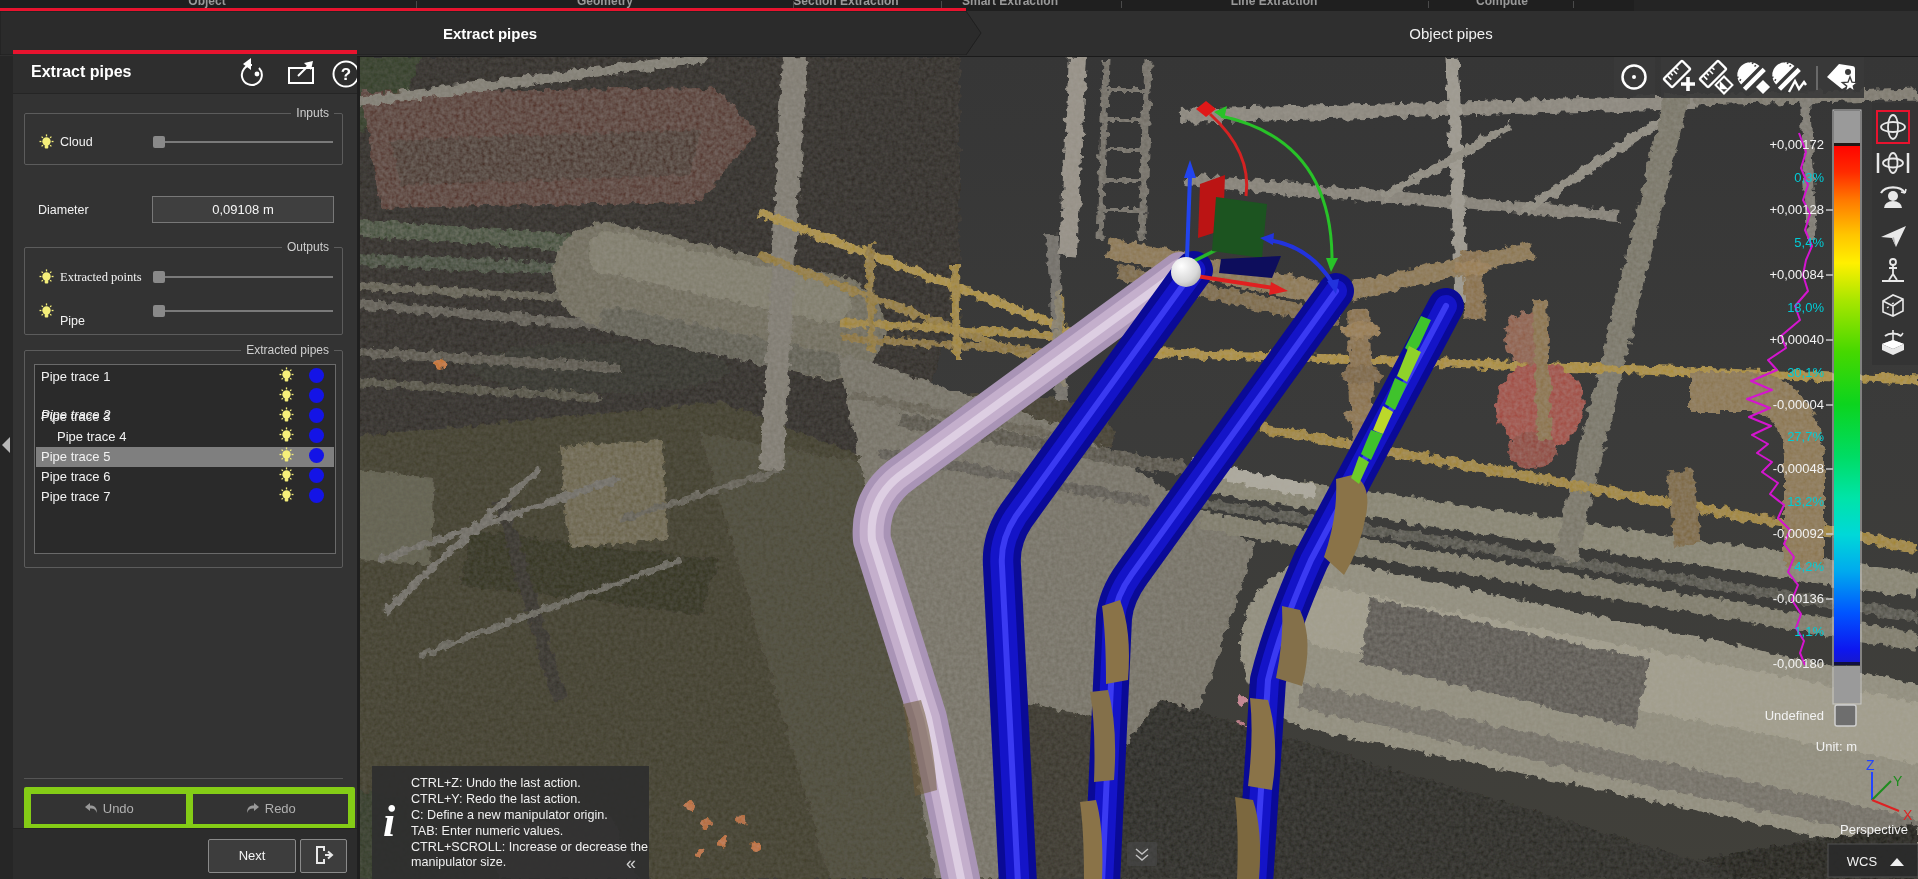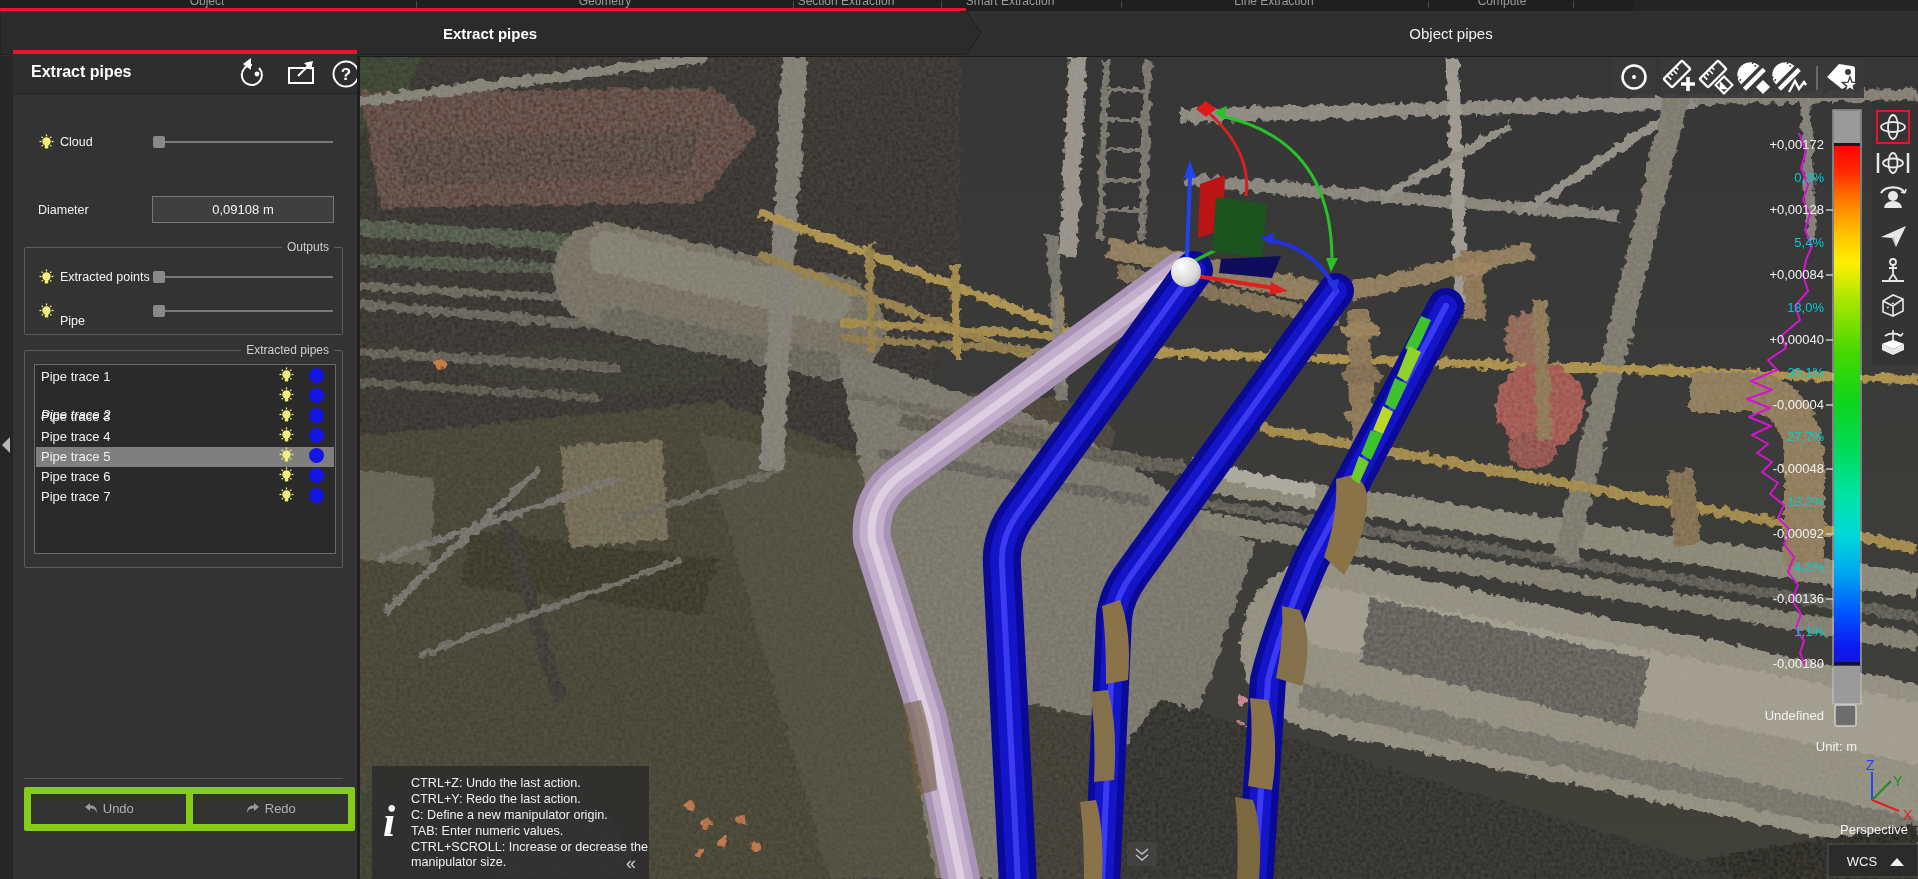--- a/index.html
+++ b/index.html
@@ -1,19 +1,19 @@
 <!DOCTYPE html>
 <html><head>
 <meta charset="utf-8">
 <style>
 html,body{margin:0;padding:0;width:1918px;height:879px;background:#242424;overflow:hidden;
  font-family:"Liberation Sans",sans-serif;}
 .abs{position:absolute;}
 
-#bar1{left:0;top:0;width:1634px;height:11px;background:#1f1f1f;overflow:hidden;}
+#bar1{left:0;top:0;width:1634px;height:11px;background:#1f1f1f;overflow:hidden;font-weight:bold;}
 #bar1 .tab{position:absolute;top:-6px;color:#9a9a9a;font-size:12px;white-space:nowrap;transform:translateX(-50%);}
 #bar1 .sep{position:absolute;top:1px;width:1px;height:7px;background:#4a4a4a;}
 #redline{left:0;top:8px;width:966px;height:3px;background:#e8132e;}
 #bar2{left:0;top:11px;width:1918px;height:45px;background:#2f2f2f;border-bottom:1px solid #1a1a1a;}
 
 #sidebar{left:0;top:56px;width:13px;height:823px;background:#262626;}
 #panel{left:13px;top:50px;width:344px;height:829px;background:#333333;}
 #panel .redtop{position:absolute;left:0;top:0;width:344px;height:4px;background:#e8132e;}
 #phead{position:absolute;left:0;top:4px;width:344px;height:39px;background:#2e2e2e;border-bottom:1px solid #252525;}
 #phead .title{position:absolute;left:18px;top:9px;color:#fff;font-weight:bold;font-size:16px;}
@@ -492,48 +492,51 @@
       <path d="M29,9 a10,10 0 1 0 7,3"></path>
       <polygon points="28,2 28,14 20,8" fill="#fff" stroke="none"></polygon>
       <circle cx="34" cy="18" r="2.4" fill="#fff" stroke="none"></circle>
       <rect x="66" y="12" width="24" height="15"></rect>
       <line x1="75" y1="20" x2="88" y2="7"></line>
       <polygon points="90,5 81,7 88,14" fill="#fff" stroke="none"></polygon>
       <circle cx="123" cy="18" r="12.5"></circle>
     </g>
     <text x="123" y="24" fill="#fff" font-size="17" font-weight="bold" text-anchor="middle" font-family="Liberation Sans">?</text>
   </svg>
+  <div class="gbox" style="left:11px;top:63px;width:317px;height:50px;">
+      <span class="gleg">Inputs</span>
+    </div>
   <div class="lbl" style="left:47px;top:85px;">Cloud</div>
   <div class="track" style="left:151px;top:91px;width:169px;"></div>
   <div class="thumb" style="left:140px;top:86px;"></div>
   <div class="lbl" style="left:25px;top:153px;">Diameter</div>
   <div id="diamBox">0,09108 m</div>
   <div class="gbox" style="left:11px;top:197px;width:317px;height:86px;">
       <span class="gleg">Outputs</span>
     </div>
-  <div class="lbl" style="left:47px;top:220px;">Extracted points</div>
+  <div class="lbl" style="left:47px;top:220px;font-family:Liberation Serif, serif;">Extracted points</div>
   <div class="track" style="left:151px;top:226px;width:169px;"></div>
   <div class="thumb" style="left:140px;top:221px;"></div>
   <div class="lbl" style="left:47px;top:264px;">Pipe</div>
   <div class="track" style="left:151px;top:260px;width:169px;"></div>
   <div class="thumb" style="left:140px;top:255px;"></div>
   <div class="gbox" style="left:11px;top:300px;width:317px;height:216px;">
       <span class="gleg">Extracted pipes</span>
     </div>
   <div id="listbox">
       <div class="lrow" style="top:2px;">
         <span class="nm">Pipe trace 1</span>
       </div>
       <div class="lrow" style="top:40px;font-style:italic;">
         <span class="nm">Pipe trace 2</span>
       </div>
       <div class="lrow" style="top:42px;">
         <span class="nm">Pipe trace 3</span>
       </div>
-      <div class="lrow" style="top:62px;">
+      <div class="lrow" style="top:62px;margin-left:16px;">
         <span class="nm">Pipe trace 4</span>
       </div>
       <div class="lrow" style="top:82px;background:#7f7f7f;">
         <span class="nm">Pipe trace 5</span>
       </div>
       <div class="lrow" style="top:102px;">
         <span class="nm">Pipe trace 6</span>
       </div>
       <div class="lrow" style="top:122px;">
         <span class="nm">Pipe trace 7</span>
@@ -541,20 +544,29 @@
     </div>
   <div style="position:absolute;left:11px;top:728px;width:319px;height:1px;background:#555"></div>
   <div class="btn" style="left:11px;top:737px;width:155px;height:30px;line-height:29px;">
     <svg width="16" height="12" viewBox="0 0 16 12" style="vertical-align:-1px">
         <path d="M7,1 L2,5 L7,9 L7,6.5 C11,6 13,8 14,11 C14,5 11,3.5 7,3.5 z" fill="#999"></path>
       </svg> Undo</div>
   <div class="btn" style="left:173px;top:737px;width:155px;height:30px;line-height:29px;">
     <svg width="16" height="12" viewBox="0 0 16 12" style="vertical-align:-1px">
         <path d="M9,1 L14,5 L9,9 L9,6.5 C5,6 3,8 2,11 C2,5 5,3.5 9,3.5 z" fill="#999"></path>
       </svg> Redo</div>
+  <div id="botstrip">
+    <div class="btn" id="nextbtn">Next</div>
+    <div class="btn" id="exitbtn">
+      <svg width="24" height="22" viewBox="0 0 24 22" style="margin-top:4px">
+        <path d="M4,2 h9 v5 h-2 v-3 h-5 v14 h5 v-3 h2 v5 h-9 z" fill="#e8e8e8"></path>
+        <path d="M13,11 h6 M16,7.5 l4,3.5 -4,3.5" stroke="#e8e8e8" stroke-width="2" fill="none"></path>
+      </svg>
+    </div>
+  </div>
 <svg class="abs" style="left:25px;top:84px" width="17" height="17" viewBox="0 0 17 17">
       <circle cx="8.5" cy="7.5" r="4.2" fill="#f5ef7a"></circle>
       <rect x="6.7" y="11" width="3.6" height="3.4" rx="1" fill="#f5ef7a"></rect>
       <g stroke="#f5ef7a" stroke-width="1.3">
         <line x1="8.5" y1="0.4" x2="8.5" y2="2.4"></line>
         <line x1="1.5" y1="7.5" x2="3.4" y2="7.5"></line>
         <line x1="13.6" y1="7.5" x2="15.5" y2="7.5"></line>
         <line x1="3.6" y1="2.6" x2="4.9" y2="3.9"></line>
         <line x1="13.4" y1="2.6" x2="12.1" y2="3.9"></line>
         <line x1="3.6" y1="12.4" x2="4.9" y2="11.1"></line>

